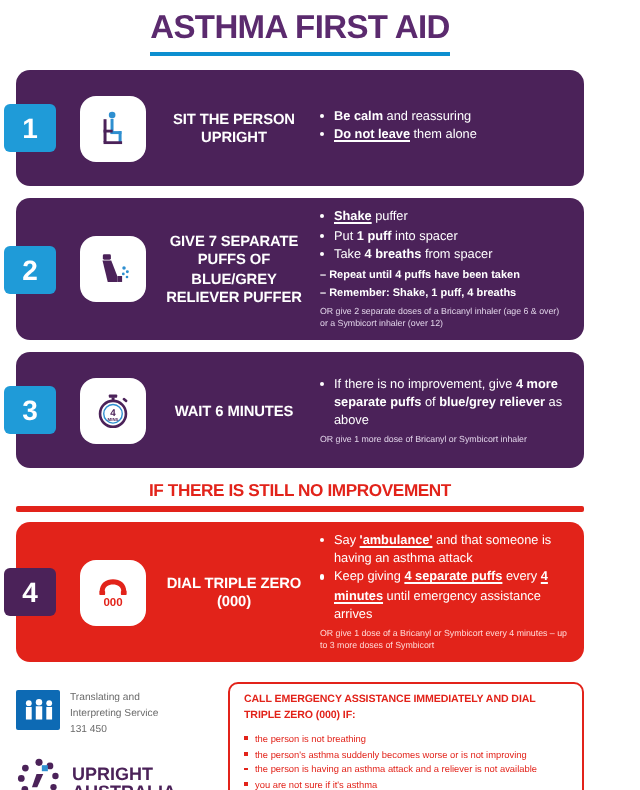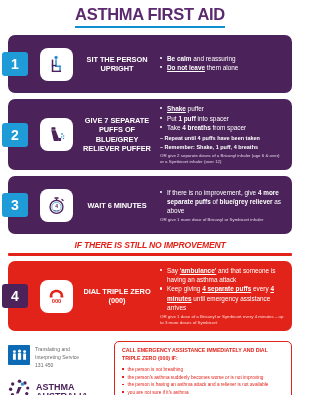--- a/index.html
+++ b/index.html
@@ -98,21 +98,20 @@
     margin-top: 2px;
     color: #e0d3e8; font-size: 4.4px; line-height: 1.42;
   }
   .step.red .finenote { color: #ffd8d5; }
 
   
   .improve-wrap { text-align:center; margin: 1px 0 5px 0; padding: 0 8px; }
   .improve-text {
     color: #e2231a; font-weight: bold; font-size: 8.6px;
     letter-spacing: -0.2px;
-    font-style: italic;
   }
   .improve-rule { height: 2.5px; background: #e2231a; margin-top: 3px; border-radius:1px; }
 
   
   .footer { display: flex; padding: 4px 8px 0 8px; gap: 6px; }
   .footer-left { flex: 0 0 100px; padding-top: 4px; }
   .logo-row { display: flex; align-items: flex-start; gap: 5px; margin-bottom: 9px; }
   .tis-mark { flex: 0 0 auto; width: 22px; height: 20px; background: #0d6ab4;
               display:flex; align-items:center; justify-content:center; border-radius:1px; }
   .tis-text { font-size: 5.1px; color: #6a6a6a; line-height: 1.52; padding-top: 1px; }
@@ -286,21 +285,21 @@
                 <circle cx="10.2" cy="22.3" r="1.9"></circle>
               <circle cx="5.0" cy="18.8" r="1.9"></circle>
                 <circle cx="3.0" cy="12.7" r="1.9"></circle>
               <circle cx="5.3" cy="6.8" r="1.9"></circle>
             </g>
             <rect x="14.6" y="5.2" width="3.4" height="3.4" fill="#2e8fd0"></rect>
             <path d="M11.6 10.2 L15.4 10.2 L12.0 17.6 L9.0 17.6 Z" fill="#4b2259"></path>
           </svg>
         </div>
         <div class="aa-name">
-          <div>ASTHMA</div>
+          <div>UPRIGHT</div>
           <div>AUSTRALIA</div>
         </div>
       </div>
     </div>
 
     <div class="footer-right">
       <div class="fr-title">CALL EMERGENCY ASSISTANCE IMMEDIATELY AND DIAL TRIPLE ZERO (000) IF:</div>
       <ul class="fr-list">
           <li>the person is not breathing</li>
           <li>the person's asthma suddenly becomes worse or is not improving</li>

